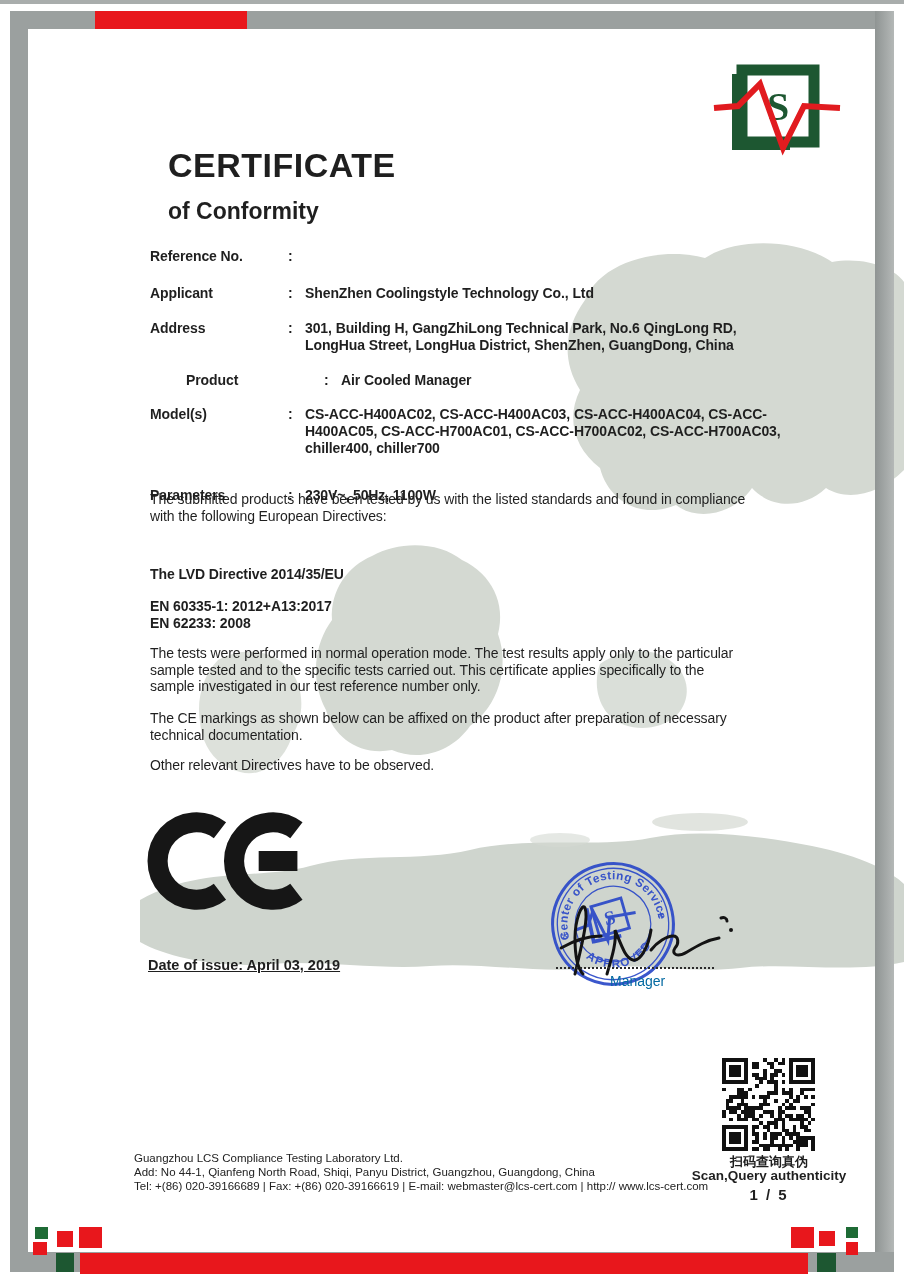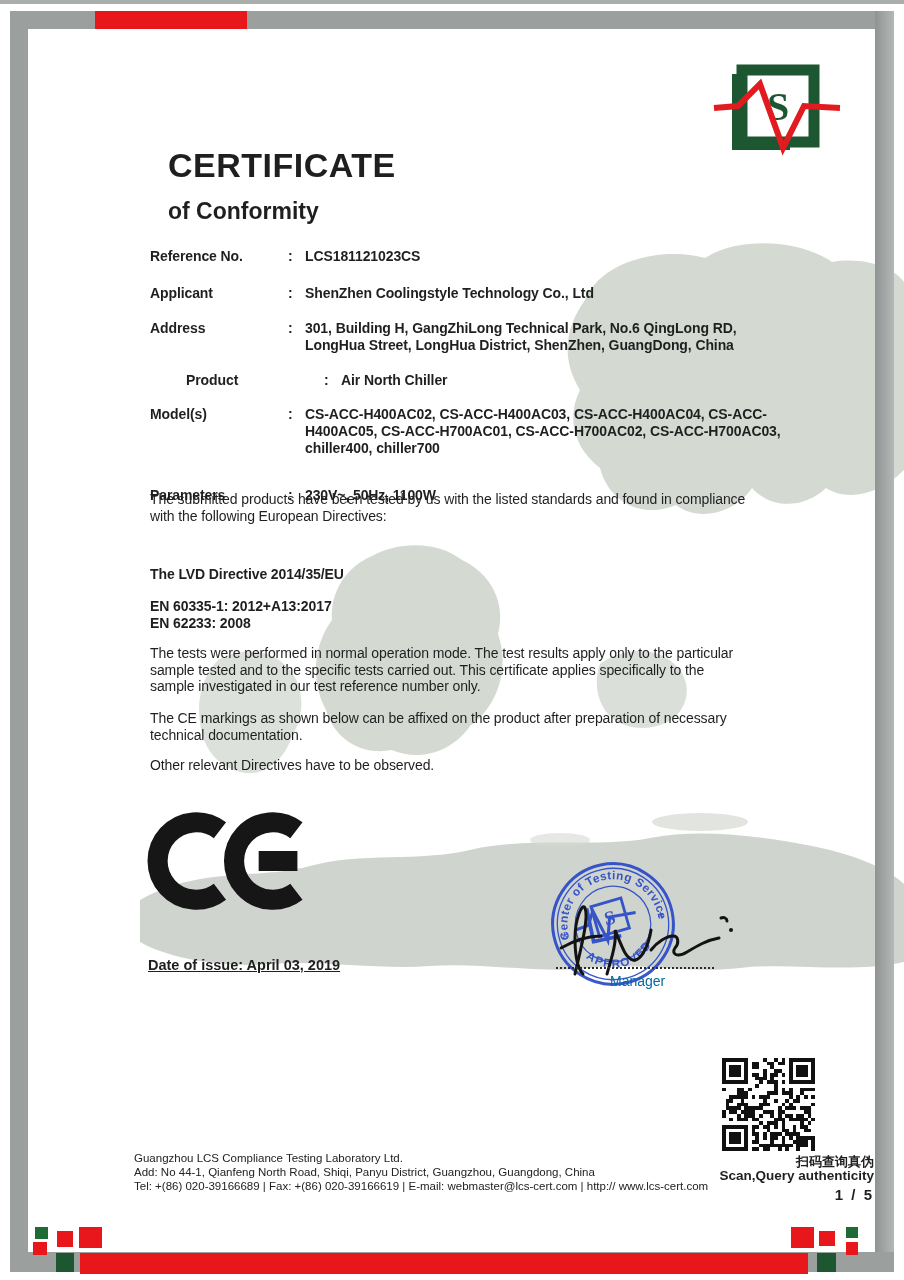--- a/index.html
+++ b/index.html
@@ -19,21 +19,21 @@
   
   .field-row{position:absolute;left:150px;width:645px;display:grid;grid-template-columns:138px 17px 1fr;z-index:4;}
   .field-row .lbl,.field-row .col,.field-row .val{
     font-size:14px;font-weight:bold;line-height:17px;letter-spacing:-.1px;
   }
   
   .para{position:absolute;left:150px;width:602px;font-size:14px;line-height:16.5px;z-index:4;letter-spacing:-.1px;}
   .para.bold{font-weight:bold;}
   
   .footer{position:absolute;left:134px;top:1151px;width:580px;font-size:11.5px;line-height:14px;z-index:4;color:#222;}
-  .qr-caption{position:absolute;left:664px;width:210px;text-align:right;font-weight:bold;z-index:4;}
+  .qr-caption{position:absolute;left:664px;width:210px;text-align:center;font-weight:bold;z-index:4;}
   .sig-line{position:absolute;left:556px;top:967px;width:158px;border-top:2px dotted #2a2a2a;z-index:6;}
   .manager{position:absolute;left:610px;top:973px;font-size:14px;z-index:6;color:#0369a1;}
   svg{display:block;}
 </style>
 </head>
 <body>
 
 <svg class="abs" style="left:0;top:0;z-index:1;" width="904" height="1280" viewBox="0 0 904 1280">
   <g fill="#d4d9d2">
     <path d="M585 300 C600 262 660 246 705 258 C740 236 800 240 832 262 C868 256 896 270 904 282 L904 470 C880 494 848 502 826 488 C800 512 768 506 752 488 C734 514 698 522 676 505 C640 520 608 500 600 468 C574 448 566 418 580 390 C560 358 566 326 585 300 Z"></path>
@@ -78,36 +78,35 @@
 </div>
 
 <div class="abs content" style="left:168px;top:148px;">
   <div class="title">CERTIFICATE</div>
   <div class="subtitle">of Conformity</div>
 </div>
 
 <div class="field-row" style="top:248px;">
   <span class="lbl">Reference No.</span>
   <span class="col">:</span>
-  <span class="val">LCS181121023CS</span>
 </div>
 <div class="field-row" style="top:285px;">
   <span class="lbl">Applicant</span>
   <span class="col">:</span>
   <span class="val">ShenZhen Coolingstyle Technology Co., Ltd</span>
 </div>
 <div class="field-row" style="top:320px;">
   <span class="lbl">Address</span>
   <span class="col">:</span>
   <span class="val">301, Building H, GangZhiLong Technical Park, No.6 QingLong RD, LongHua Street, LongHua District, ShenZhen, GuangDong, China</span>
 </div>
 <div class="field-row" style="top:372px;padding-left:36px;">
   <span class="lbl">Product</span>
   <span class="col">:</span>
-  <span class="val">Air North Chiller</span>
+  <span class="val">Air Cooled Manager</span>
 </div>
 <div class="field-row" style="top:406px;">
   <span class="lbl">Model(s)</span>
   <span class="col">:</span>
   <span class="val">CS-ACC-H400AC02, CS-ACC-H400AC03, CS-ACC-H400AC04, CS-ACC-H400AC05, CS-ACC-H700AC01, CS-ACC-H700AC02, CS-ACC-H700AC03, chiller400, chiller700</span>
 </div>
 <div class="field-row" style="top:487px;">
   <span class="lbl">Parameters</span>
   <span class="col">:</span>
   <span class="val">230V~, 50Hz, 1100W</span>

